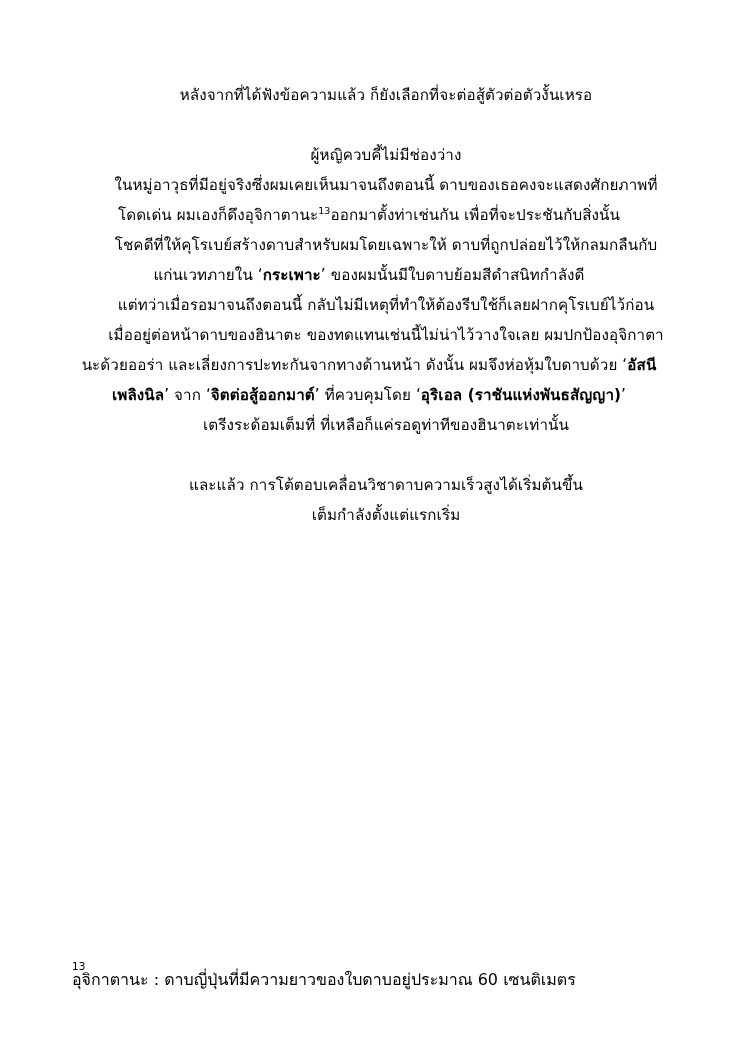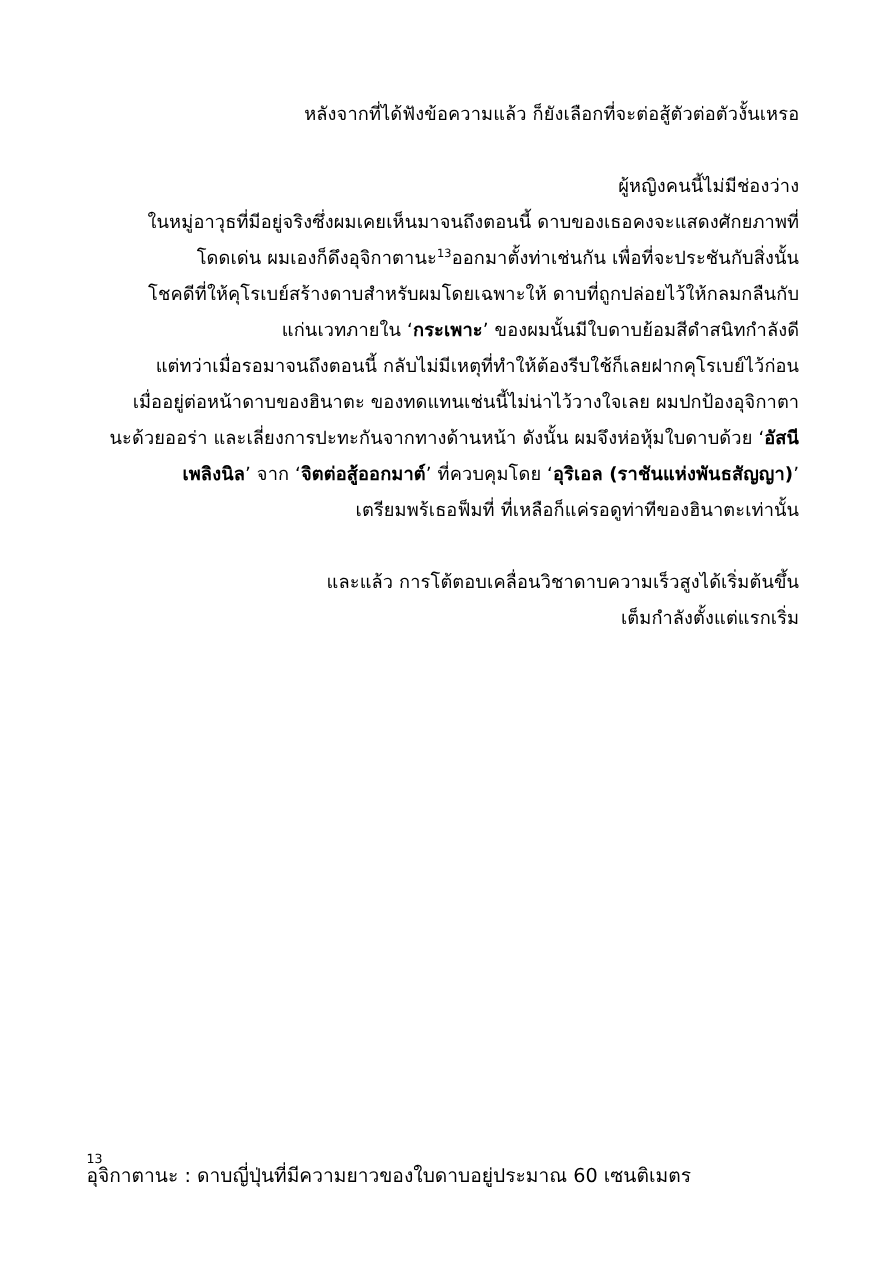--- a/index.html
+++ b/index.html
@@ -20,21 +20,21 @@
     left: 0;
     top: 0;
     width: 738px;
     height: 1051px;
     box-sizing: border-box;
     padding: 80px 72px 0 72px;
   }
   .body-text {
     font-size: 15.2px;
     line-height: 30px;
-    text-align: right;
+    text-align: center;
     letter-spacing: 0.1px;
   }
   .para {
     margin: 0;
     text-indent: 34px;
   }
   .blank-line {
     height: 30px;
   }
   .bold {
@@ -62,26 +62,26 @@
     line-height: 17px;
   }
 </style>
 </head>
 <body>
 
 <div class="page">
   <div class="body-text" id="body-text">
       <p class="para"><span>หลังจากที่ได้ฟังข้อความแล้ว ก็ยังเลือกที่จะต่อสู้ตัวต่อตัวงั้นเหรอ</span></p>
       <div class="blank-line"></div>
-      <p class="para"><span>ผู้หญิงคนนี้ไม่มีช่องว่าง</span></p>
+      <p class="para"><span>ผู้หญิควบคี้ไม่มีช่องว่าง</span></p>
       <p class="para"><span>ในหมู่อาวุธที่มีอยู่จริงซึ่งผมเคยเห็นมาจนถึงตอนนี้ ดาบของเธอคงจะแสดงศักยภาพที่โดดเด่น  ผมเองก็ดึงอุจิกาตานะ</span><sup class="footnote-ref">13</sup><span>ออกมาตั้งท่าเช่นกัน เพื่อที่จะประชันกับสิ่งนั้น</span></p>
       <p class="para"><span>โชคดีที่ให้คุโรเบย์สร้างดาบสำหรับผมโดยเฉพาะให้  ดาบที่ถูกปล่อยไว้ให้กลมกลืนกับแก่นเวทภายใน ‘</span><span class="bold">กระเพาะ</span><span>’ ของผมนั้นมีใบดาบย้อมสีดำสนิทกำลังดี</span></p>
       <p class="para"><span>แต่ทว่าเมื่อรอมาจนถึงตอนนี้  กลับไม่มีเหตุที่ทำให้ต้องรีบใช้ก็เลยฝากคุโรเบย์ไว้ก่อน</span></p>
       <p class="para"><span>เมื่ออยู่ต่อหน้าดาบของฮินาตะ ของทดแทนเช่นนี้ไม่น่าไว้วางใจเลย ผมปกป้องอุจิกาตานะด้วยออร่า และเลี่ยงการปะทะกันจากทางด้านหน้า ดังนั้น ผมจึงห่อหุ้มใบดาบด้วย ‘</span><span class="bold">อัสนีเพลิงนิล</span><span>’ จาก ‘</span><span class="bold">จิตต่อสู้ออกมาต์</span><span>’ ที่ควบคุมโดย ‘</span><span class="bold">อุริเอล (ราชันแห่งพันธสัญญา)</span><span>’</span></p>
-      <p class="para"><span>เตรียมพร้เธอฟ็มที่ ที่เหลือก็แค่รอดูท่าทีของฮินาตะเท่านั้น</span></p>
+      <p class="para"><span>เตรีงระด้อมเต็มที่ ที่เหลือก็แค่รอดูท่าทีของฮินาตะเท่านั้น</span></p>
       <div class="blank-line"></div>
       <p class="para"><span>และแล้ว การโต้ตอบเคลื่อนวิชาดาบความเร็วสูงได้เริ่มต้นขึ้น</span></p>
       <p class="para"><span>เต็มกำลังตั้งแต่แรกเริ่ม</span></p>
     </div>
 
   <div class="footnote-area">
     <span class="footnote-number">13</span>
     <span class="footnote-text">อุจิกาตานะ : ดาบญี่ปุ่นที่มีความยาวของใบดาบอยู่ประมาณ 60 เซนติเมตร</span>
   </div>
 </div>

